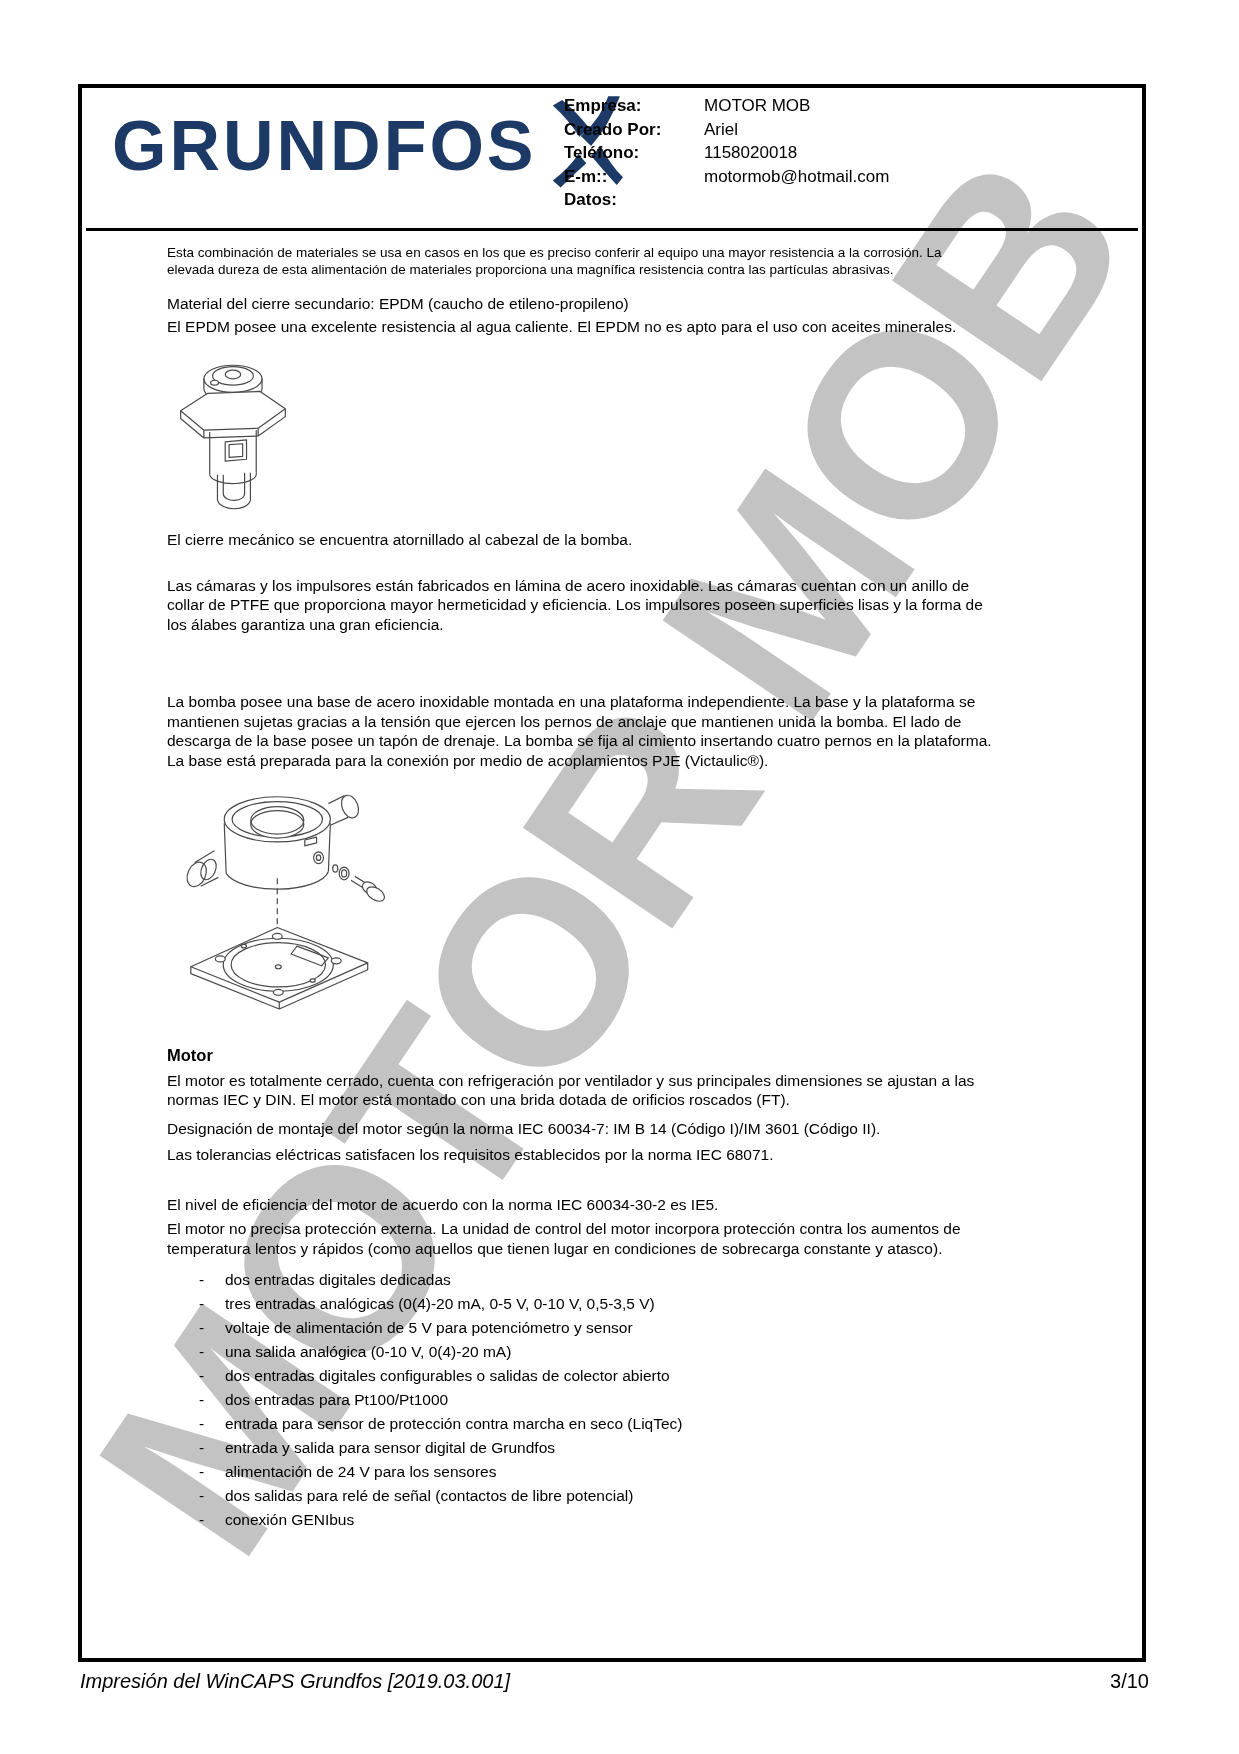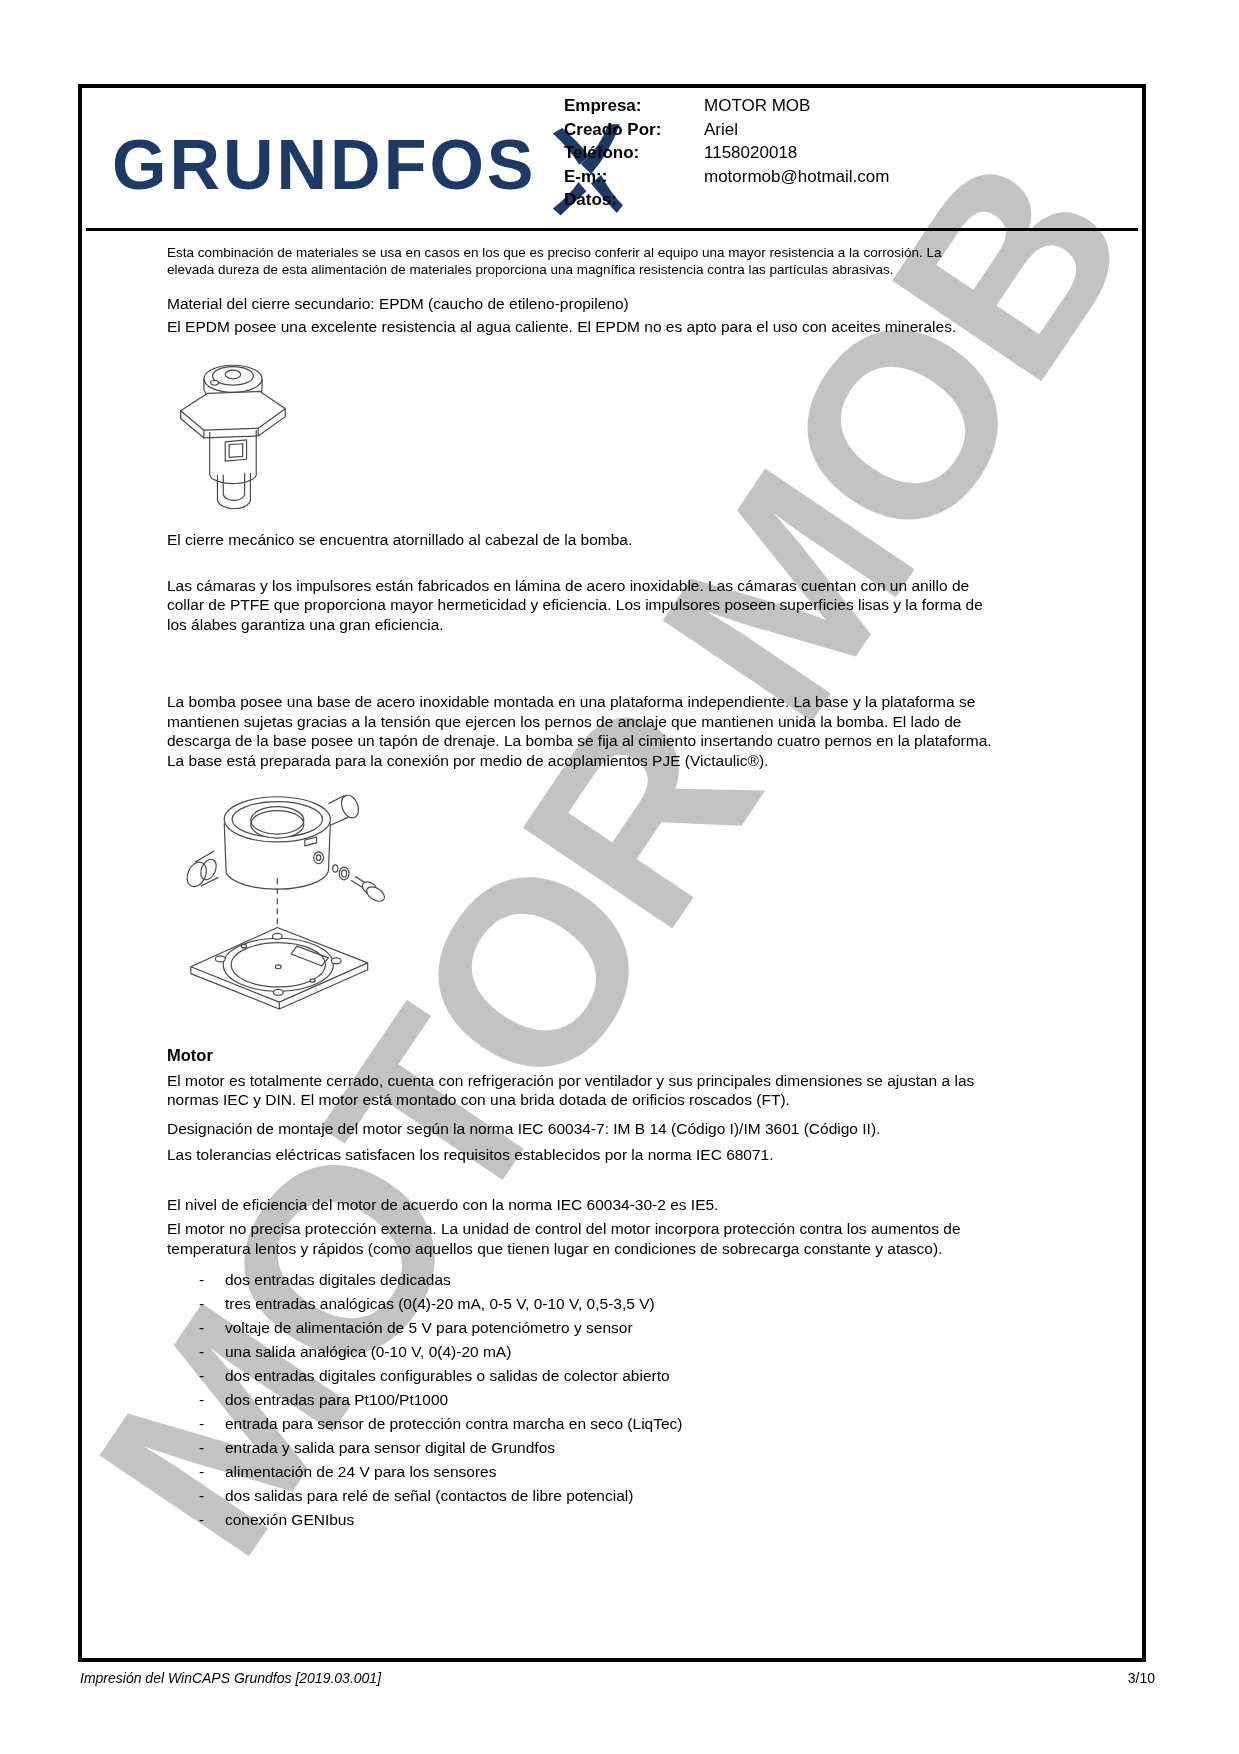--- a/index.html
+++ b/index.html
@@ -12,21 +12,21 @@
     position:absolute;left:78px;top:84px;width:1068px;height:1578px;
     border:4px solid #000;box-sizing:border-box;overflow:hidden;background:#fff;
   }
   .watermark{
     position:absolute;left:50%;top:49%;
     transform:translate(-50%,-50%) rotate(-56deg);
     font-size:262px;font-weight:bold;color:#c3c3c3;
     white-space:nowrap;letter-spacing:-6px;z-index:0;user-select:none;
   }
   .header{position:relative;height:140px;z-index:1;}
-  .logo{position:absolute;left:30px;top:42px;display:flex;align-items:flex-start;}
+  .logo{position:absolute;left:30px;top:14px;display:flex;align-items:center;}
   .logo-text{font-size:70px;font-weight:bold;color:#1d3a66;letter-spacing:3px;line-height:1;}
   .logo-mark{width:78px;height:94px;margin-left:8px;margin-top:-6px;}
   .fields{position:absolute;left:482px;top:6px;font-size:17px;line-height:23.5px;}
   .field-row{display:flex;gap:16px;}
   .field-label{font-weight:bold;width:124px;flex:none;}
   .divider{border-top:3px solid #000;margin:0 4px;position:relative;z-index:1;}
   .content{position:relative;z-index:1;padding:13px 150px 0 85px;font-size:15.5px;line-height:19.5px;}
   .content p{margin:0;}
   .p-small{font-size:13.5px;line-height:17px;margin-bottom:16px !important;}
   .p-epdm-title{margin-bottom:3px !important;}
@@ -40,22 +40,22 @@
   .p-m1{margin-bottom:9px !important;}
   .p-m2{margin-bottom:7px !important;}
   .p-m3{margin-bottom:30px !important;}
   .p-m4{margin-bottom:5px !important;}
   .p-m5{margin-bottom:12px !important;}
   .p-m6{margin-bottom:9px !important;}
   .bullets{margin:0 0 0 32px;padding:0;list-style:none;}
   .bullets li{display:flex;margin-bottom:4.5px;line-height:19.5px;}
   .bullets .dash{width:26px;flex:none;}
   .footer{
-    position:absolute;left:80px;right:84px;top:1670px;z-index:1;
-    display:flex;justify-content:space-between;font-size:14px;
+    position:absolute;left:80px;right:90px;top:1670px;z-index:1;
+    display:flex;justify-content:space-between;font-size:20px;
   }
   .footer-left{font-style:italic;}
   svg.linework{display:block;}
   svg.linework *{vector-effect:non-scaling-stroke;}
 </style>
 </head>
 <body>
 
 <div class="frame">
 

